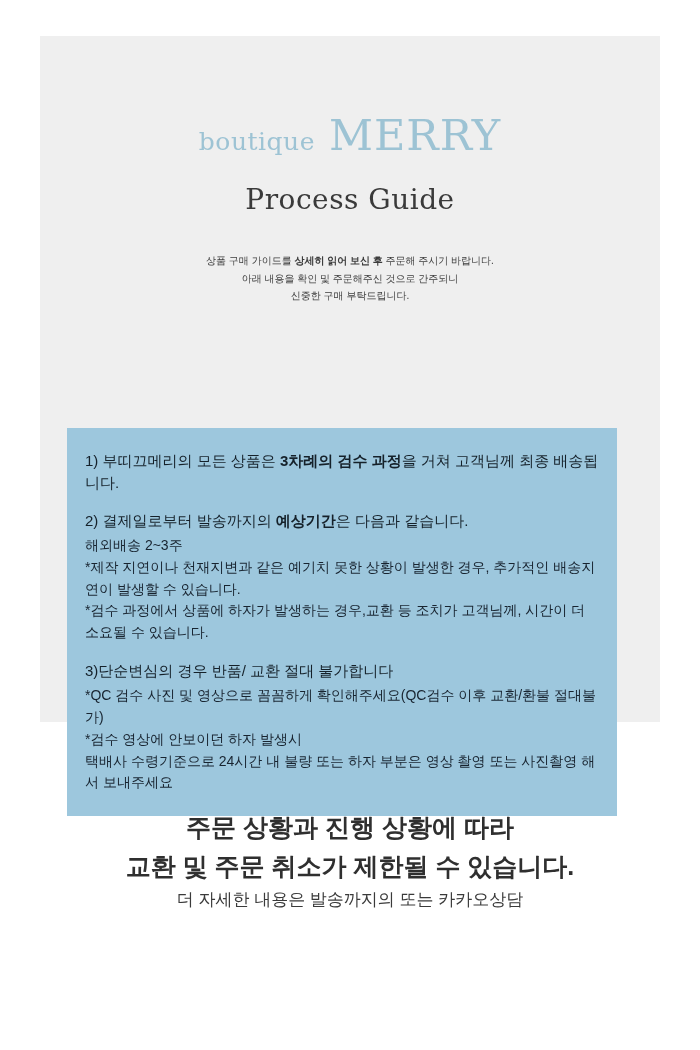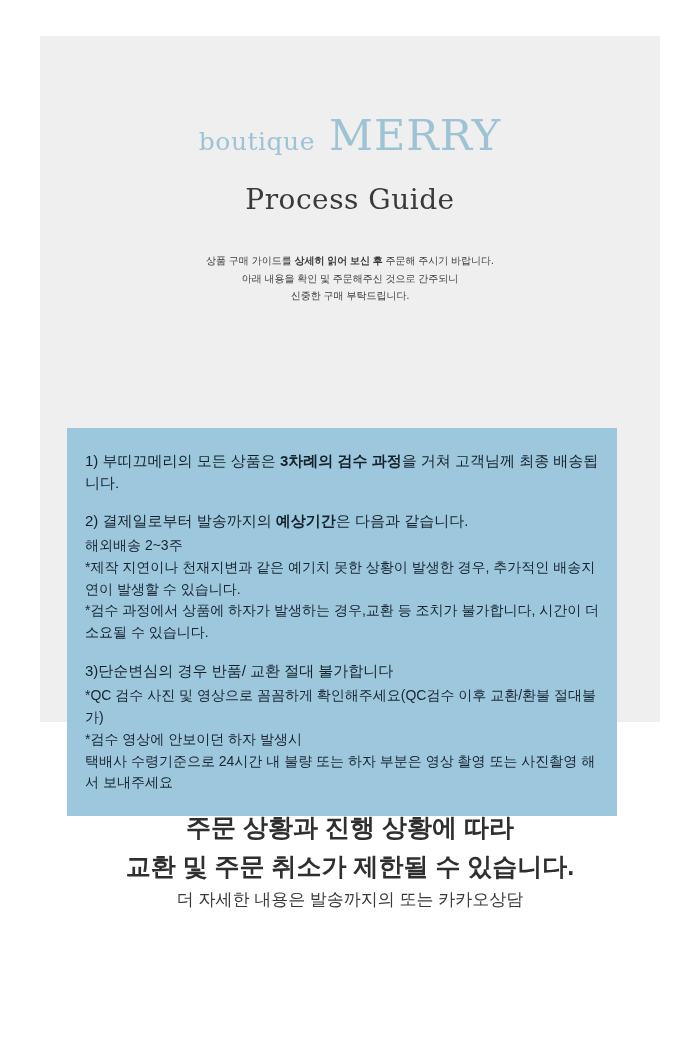--- a/index.html
+++ b/index.html
@@ -145,21 +145,21 @@
     <div class="notice">
 
       <div class="notice-block">
         <div class="notice-head"><span>1) 부띠끄메리의 모든 상품은 </span><span class="b">3차례의 검수 과정</span><span>을 거쳐 고객님께 최종 배송됩니다.</span></div>
       </div>
 
       <div class="notice-block">
         <div class="notice-head"><span>2) 결제일로부터 발송까지의 </span><span class="b">예상기간</span><span>은 다음과 같습니다.</span></div>
         <div class="notice-line">해외배송 2~3주</div>
         <div class="notice-line">*제작 지연이나 천재지변과 같은 예기치 못한 상황이 발생한 경우, 추가적인 배송지연이 발생할 수 있습니다.</div>
-        <div class="notice-line">*검수 과정에서 상품에 하자가 발생하는 경우,교환 등 조치가 불가합니다, 시간이 더 소요될 수 있습니다.</div>
+        <div class="notice-line">*검수 과정에서 상품에 하자가 발생하는 경우,교환 등 조치가 고객님께, 시간이 더 소요될 수 있습니다.</div>
       </div>
 
       <div class="notice-block">
         <div class="notice-head">3)단순변심의 경우 반품/ 교환 절대 불가합니다</div>
         <div class="notice-line">*QC 검수 사진 및 영상으로 꼼꼼하게 확인해주세요(QC검수 이후 교환/환불 절대불가)</div>
         <div class="notice-line">*검수 영상에 안보이던 하자 발생시</div>
         <div class="notice-line">택배사 수령기준으로 24시간 내 불량 또는 하자 부분은 영상 촬영 또는 사진촬영 해서 보내주세요</div>
       </div>
 
     </div>

